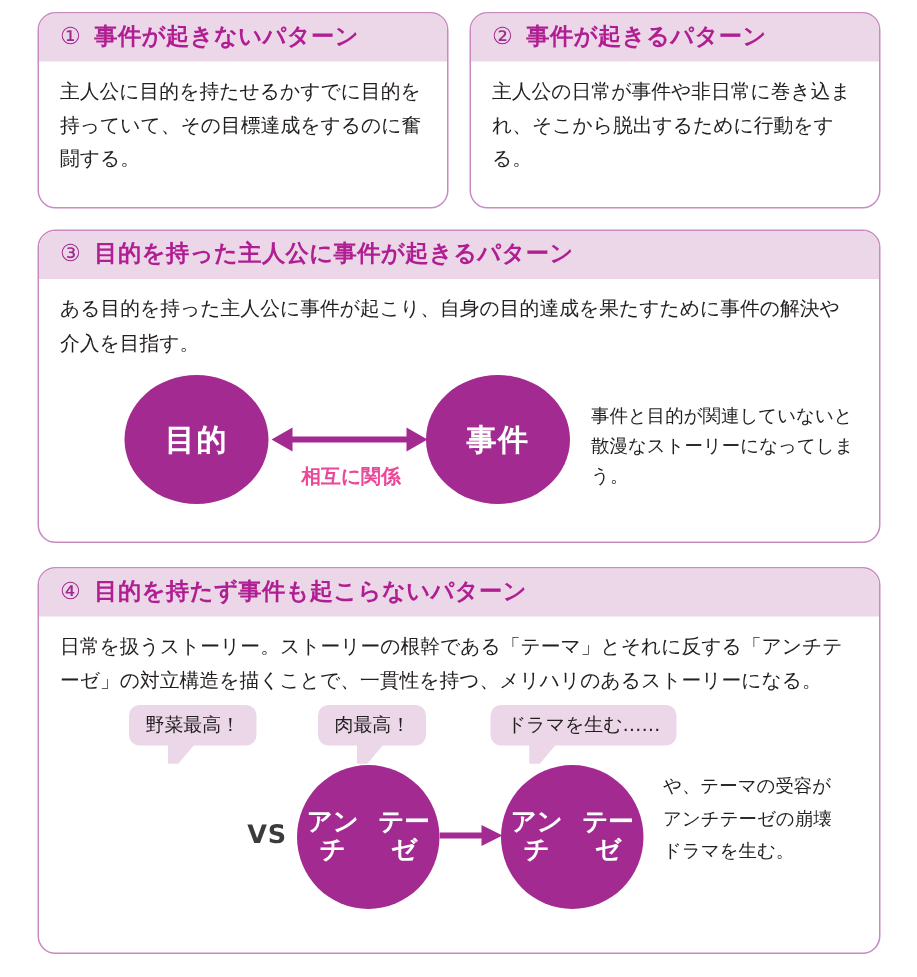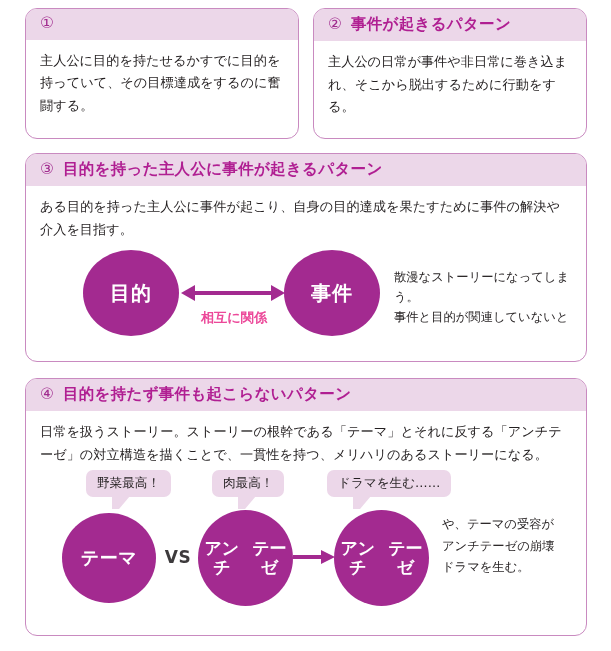--- a/index.html
+++ b/index.html
@@ -176,20 +176,21 @@
     line-height: 1.72;
     color: #231f20;
   }
 </style>
 </head>
 <body>
 
 <div class="panel" id="panel-1">
   <div class="panel-head">
     <span class="panel-num">①</span>
+    <span class="panel-title">事件が起きないパターン</span>
   </div>
   <div class="panel-body">主人公に目的を持たせるかすでに目的を持っていて、その目標達成をするのに奮闘する。</div>
 </div>
 
 <div class="panel" id="panel-2">
   <div class="panel-head">
     <span class="panel-num">②</span>
     <span class="panel-title">事件が起きるパターン</span>
   </div>
   <div class="panel-body">主人公の日常が事件や非日常に巻き込まれ、そこから脱出するために行動をする。</div>
@@ -209,39 +210,38 @@
       <line x1="12" y1="9" x2="92" y2="9" stroke="#a32a90" stroke-width="4"></line>
       <polygon points="0,9 14,1 14,17" fill="#a32a90"></polygon>
       <polygon points="104,9 90,1 90,17" fill="#a32a90"></polygon>
     </svg>
 
     <div class="rel-label">相互に関係</div>
 
     <div class="circle" id="circle-jiken">事件</div>
 
     <div class="side-note">
+      <div>事件と目的が関連していないと</div>
       <div>散漫なストーリーになってしまう。</div>
-      <div>事件と目的が関連していないと</div>
     </div>
   </div>
 </div>
 
 <div class="panel" id="panel-4">
   <div class="panel-head">
     <span class="panel-num">④</span>
     <span class="panel-title">目的を持たず事件も起こらないパターン</span>
   </div>
   <div class="panel-body">日常を扱うストーリー。ストーリーの根幹である「テーマ」とそれに反する「アンチテーゼ」の対立構造を描くことで、一貫性を持つ、メリハリのあるストーリーになる。</div>
 
   <div class="diagram4">
     <div class="bubble" id="bubble-2">肉最高！</div>
     <div class="bubble" id="bubble-1">野菜最高！</div>
     <div class="bubble" id="bubble-3">ドラマを生む……</div>
 
-    <div class="circle" id="circle-theme">テーマ</div>
 
     <div class="vs-label">VS</div>
 
     <div class="circle" id="circle-anti-1">
         <div>アンチ</div>
         <div>テーゼ</div>
       </div>
 
     <svg class="single-arrow" viewBox="0 0 42 16">
       <line x1="0" y1="8" x2="30" y2="8" stroke="#a32a90" stroke-width="4"></line>

